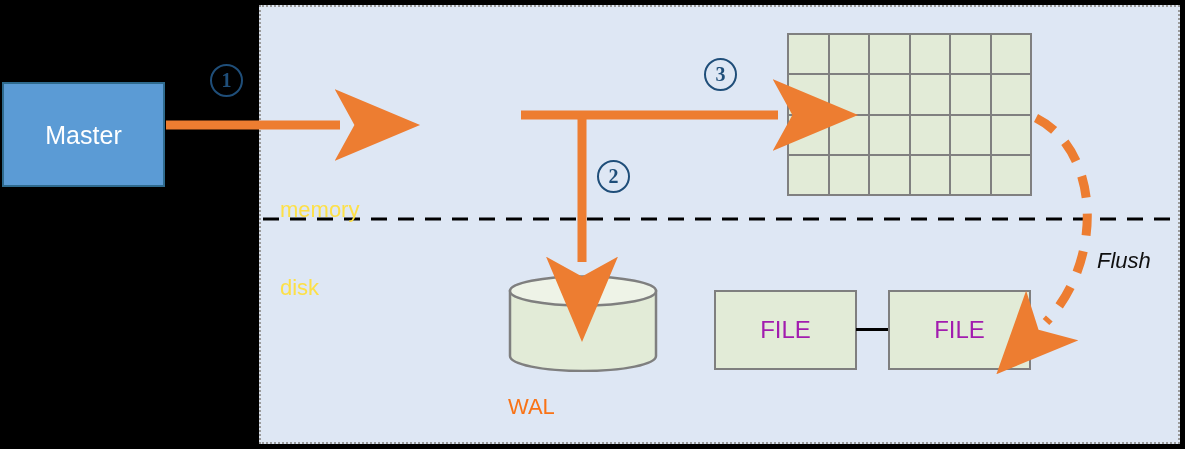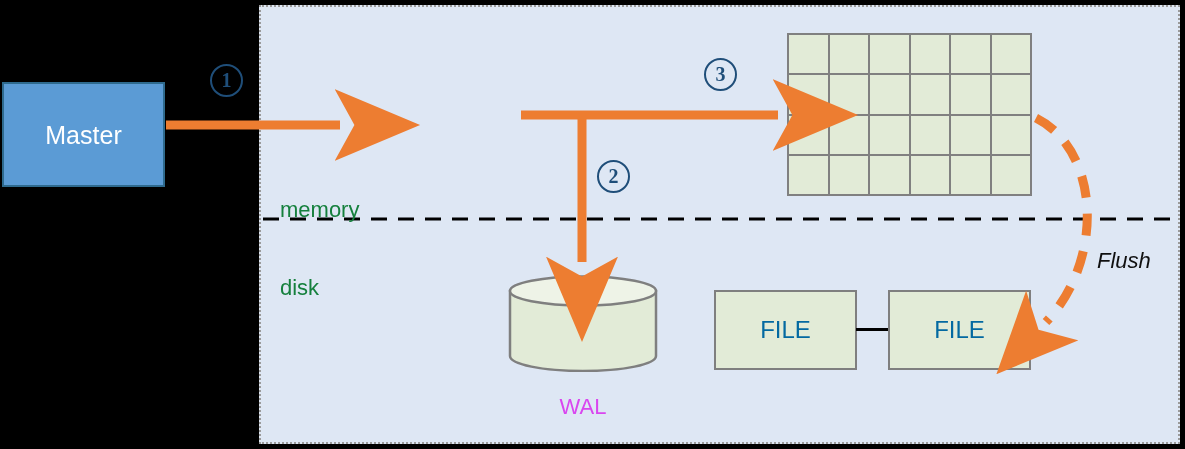--- a/index.html
+++ b/index.html
@@ -87,21 +87,21 @@
     display: flex;
     align-items: center;
     justify-content: center;
     font-size: 26px;
     color: #303030;
   }
   
   .hdlabel {
     position: absolute;
     font-size: 22px;
-    color: #15803d;
+    color: #fde047;
   }
   #memory-label { left: 280px; top: 197px; }
   #disk-label   { left: 280px; top: 231px; margin-top: 44px; }
   
   #memory-grid {
     position: absolute;
     left: 787px;
     top: 33px;
     width: 245px;
     height: 163px;
@@ -120,38 +120,37 @@
     left: 508px;
     top: 275px;
     width: 150px;
     height: 97px;
   }
   #wal-label {
     position: absolute;
     left: 508px;
     top: 394px;
     width: 150px;
-    text-align: center;
-    font-size: 22px;
-    color: #d946ef;
+    font-size: 22px;
+    color: #f97316;
   }
   
   .file-box {
     position: absolute;
     top: 290px;
     width: 143px;
     height: 80px;
     background: #e2ebd7;
     border: 2px solid #7f7f7f;
     box-sizing: border-box;
     display: flex;
     align-items: center;
     justify-content: center;
     font-size: 24px;
-    color: #0369a1;
+    color: #a21caf;
   }
   #file-box-1 { left: 714px; }
   #file-box-2 { left: 888px; }
   #file-link {
     position: absolute;
     left: 856px;
     top: 328px;
     width: 33px;
     height: 3px;
     background: #000000;

